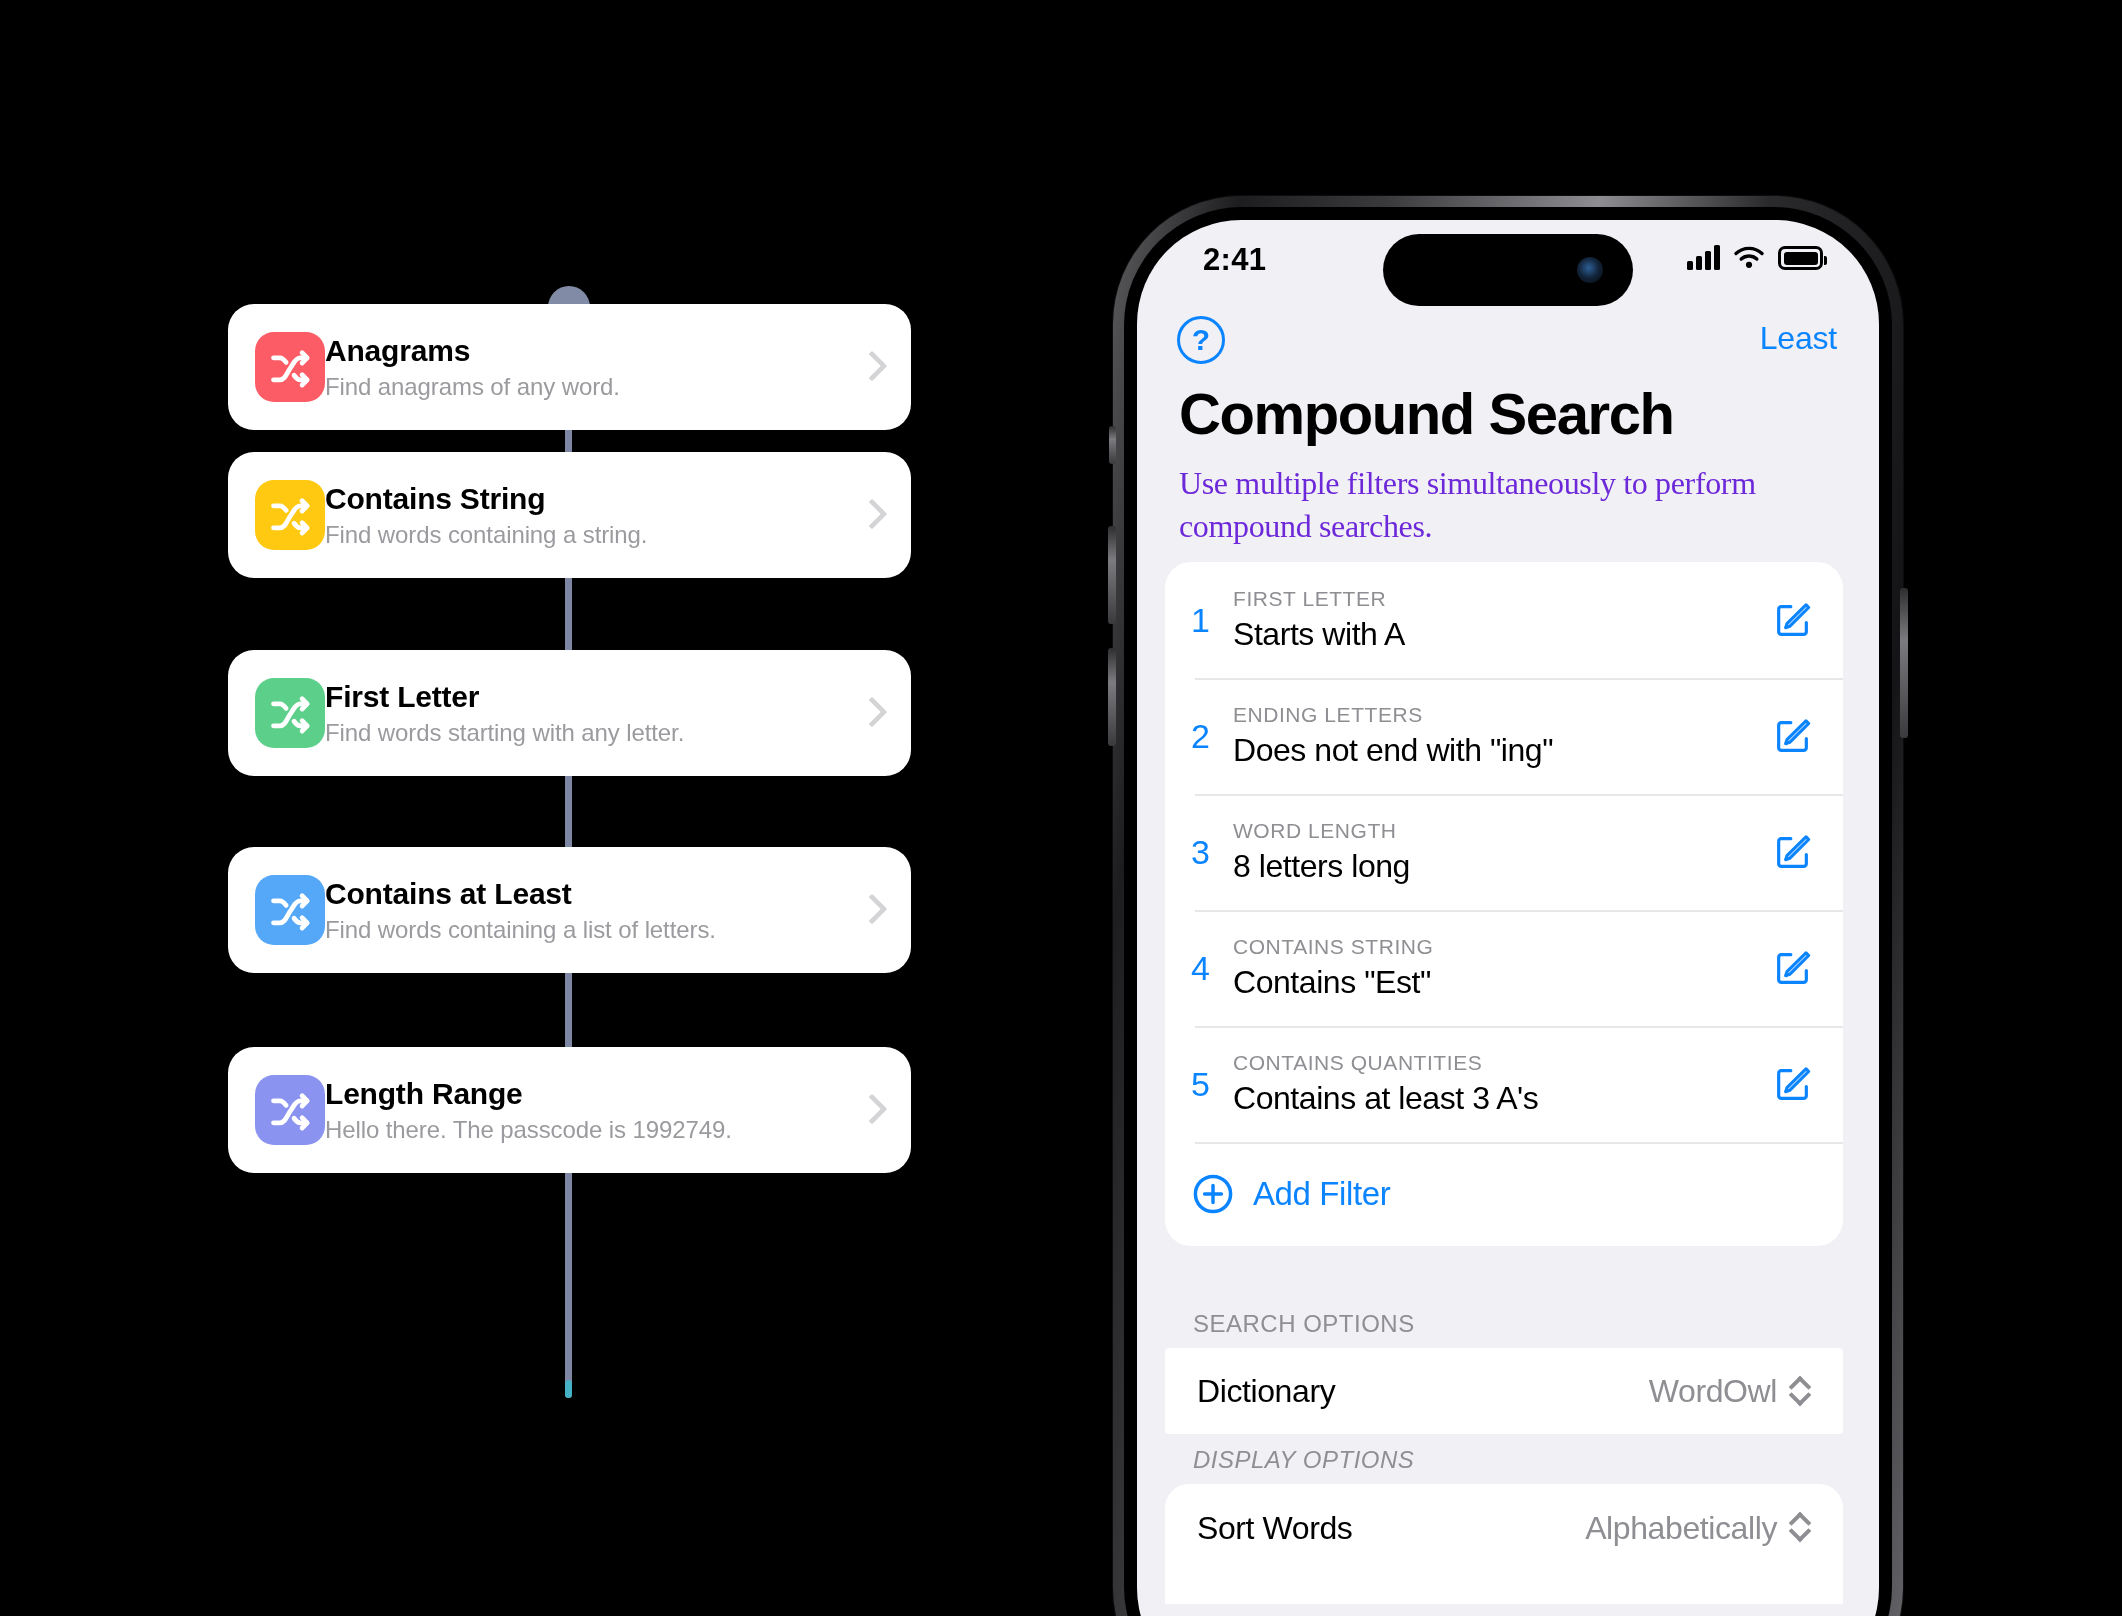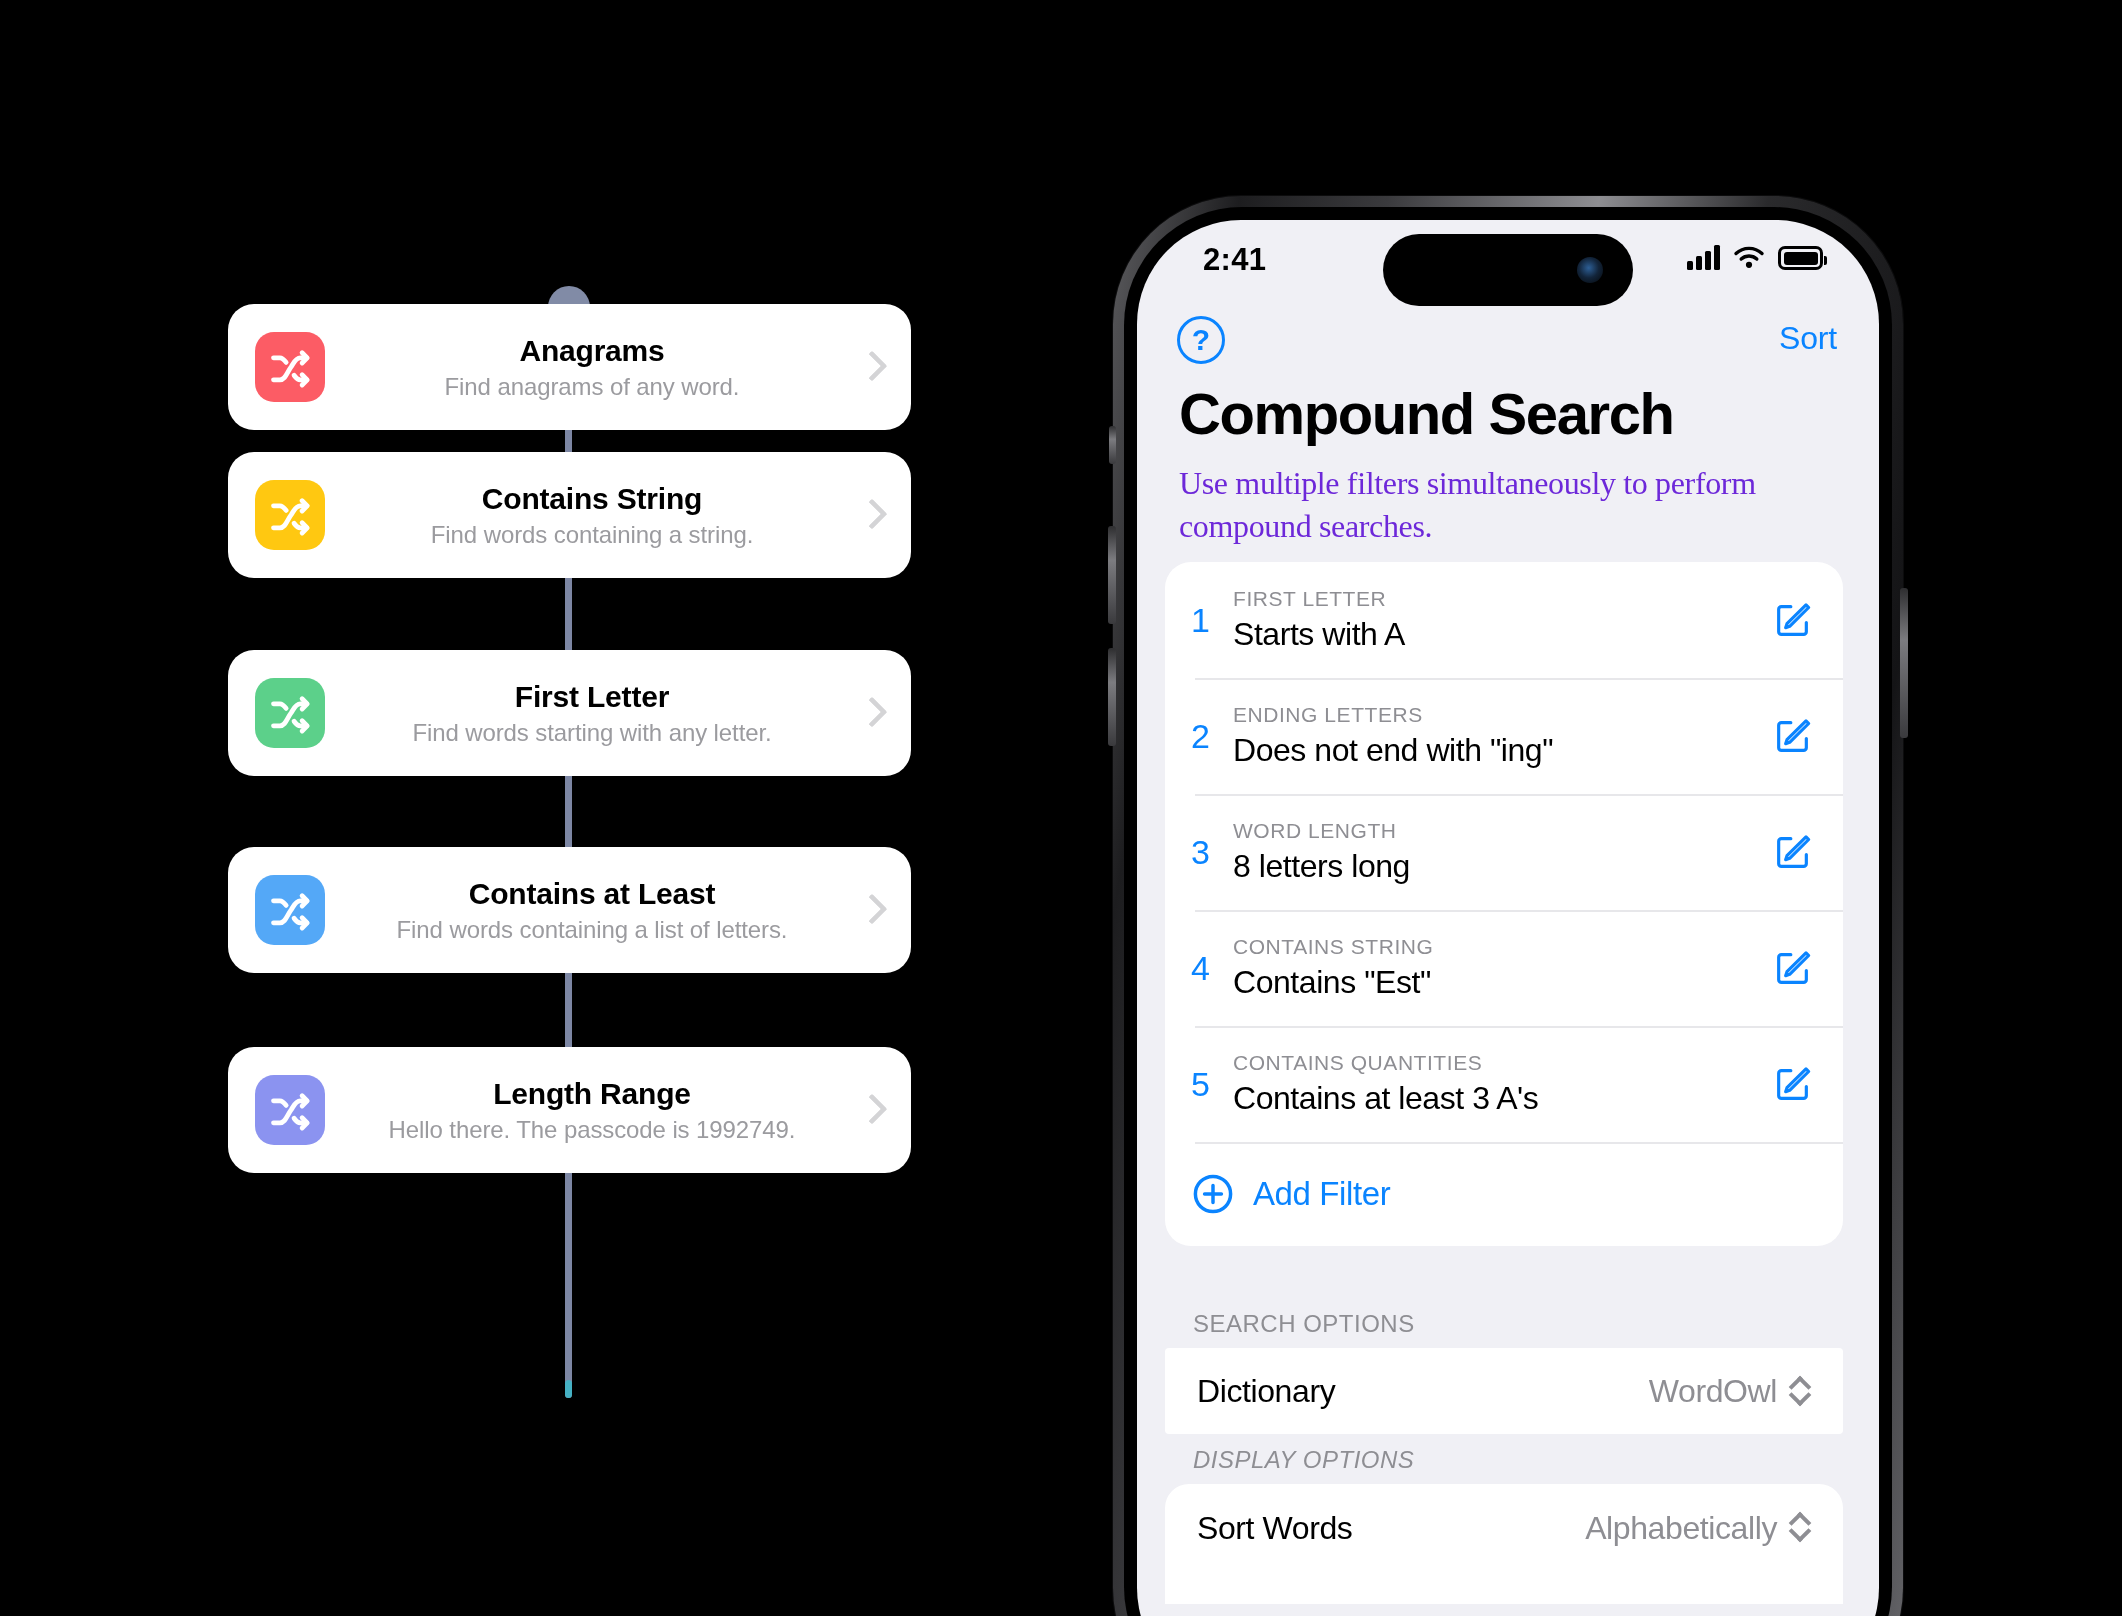--- a/index.html
+++ b/index.html
@@ -14,21 +14,21 @@
                 border-radius:50%;background:#818ba6;}
   #timeline-tail{position:absolute;left:565px;top:1380px;width:7px;height:18px;
                  background:#3fb6c8;border-radius:4px;opacity:.9;}
 
   .card{position:absolute;left:228px;width:683px;height:126px;background:#fff;
         border-radius:26px;display:flex;align-items:center;box-sizing:border-box;
         padding:0 26px 0 27px;}
   .card-icon{width:70px;height:70px;border-radius:19px;flex:0 0 auto;
              display:flex;align-items:center;justify-content:center;}
   .card-icon svg{width:44px;height:44px;display:block;}
-  .card-text{flex:1 1 auto;min-width:0;text-align:center;}
+  .card-text{flex:1 1 auto;min-width:0;}
   .card-title{font-size:30px;font-weight:700;color:#000;letter-spacing:-.2px;line-height:1.2;}
   .card-sub{font-size:24px;color:#9b9b9f;line-height:1.25;margin-top:3px;letter-spacing:-.1px;}
   .card-chev{flex:0 0 auto;width:26px;height:44px;position:relative;}
   .card-chev::before{content:"";position:absolute;left:2px;top:10px;width:17px;height:17px;
         border-top:5px solid #d4d4d6;border-right:5px solid #d4d4d6;
         transform:rotate(45deg);border-radius:2px;}
 
   
   #phone{position:absolute;left:1113px;top:196px;width:790px;height:1520px;}
   #phone-frame{position:absolute;inset:0;border-radius:128px;
@@ -238,21 +238,21 @@
           <circle cx="16" cy="20.8" r="3.1" fill="#000"></circle>
         </svg>
         <span class="battery">
             <span></span>
           </span>
       </div>
     </div>
 
     <div id="nav-row">
       <div id="help-btn">?</div>
-      <div id="edit-btn">Sort</div>
+      <div id="edit-btn">Least</div>
     </div>
 
     <div id="page-title">Compound Search</div>
     <div id="page-sub">Use multiple filters simultaneously to perform compound searches.</div>
 
     <div id="filters-card">
 
       <div class="filter-row">
         <div class="f-num">1</div>
         <div class="f-texts">

